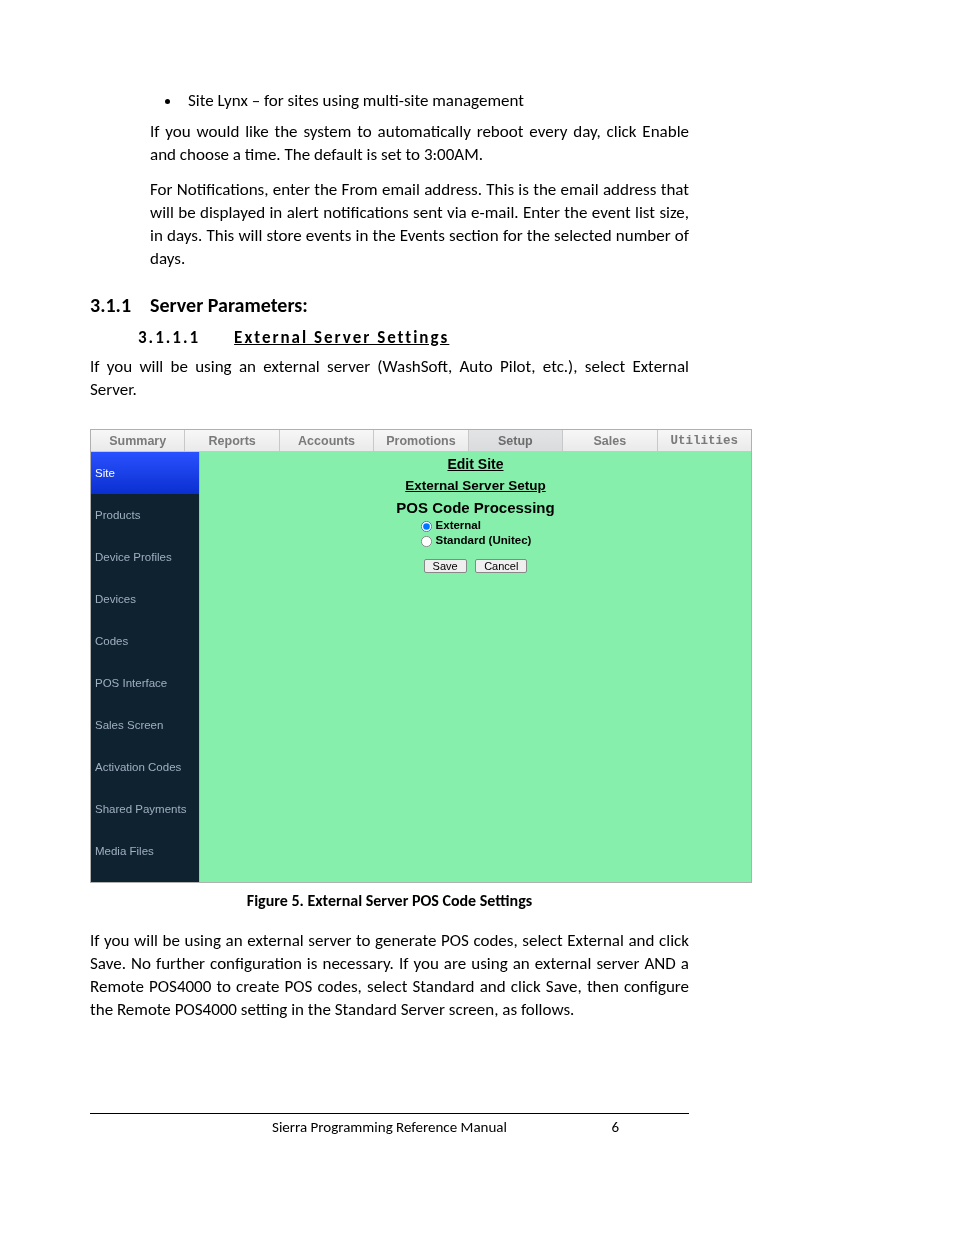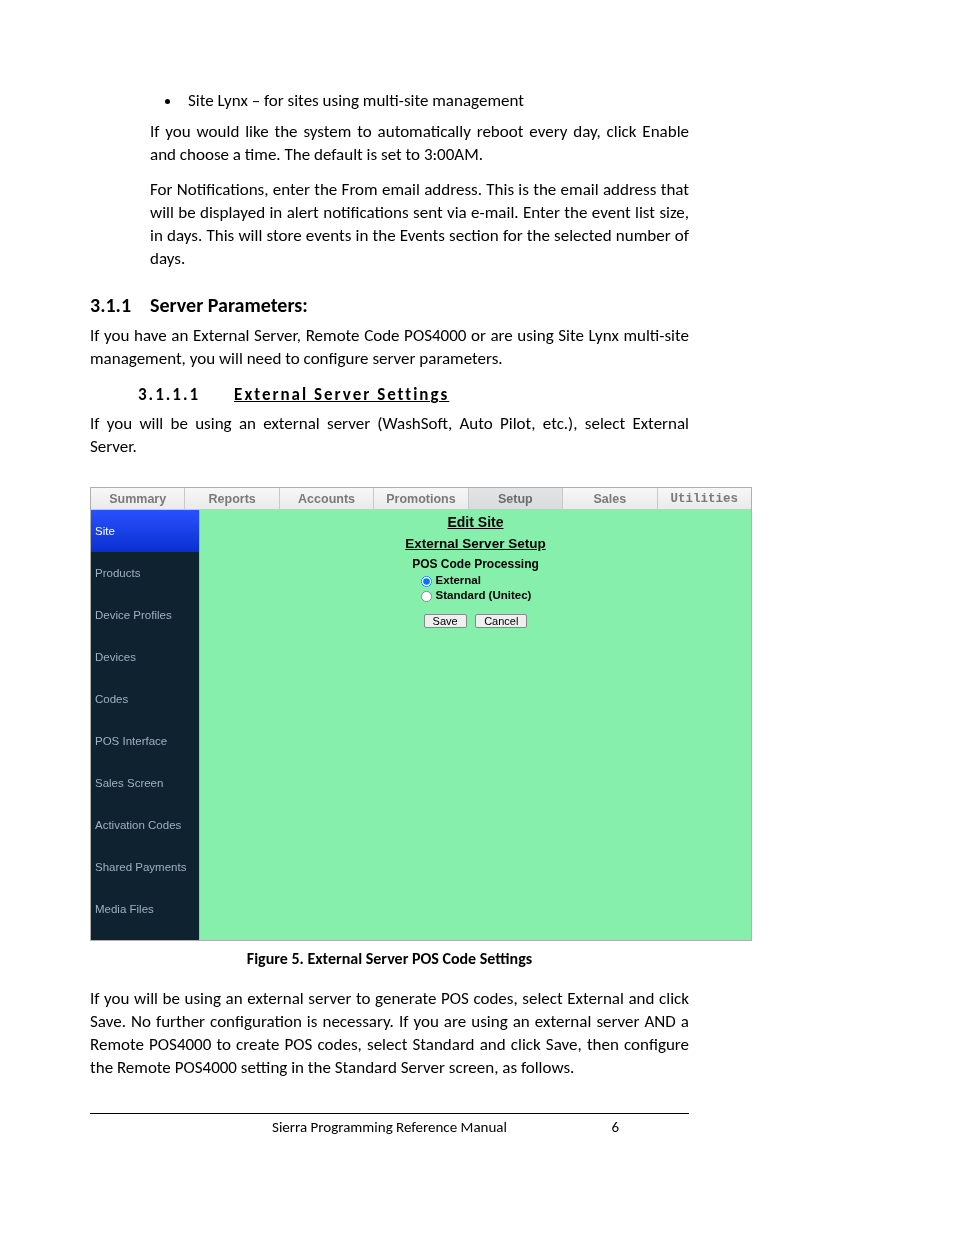--- a/index.html
+++ b/index.html
@@ -122,21 +122,21 @@
   }
   .content .title2 {
     font-weight: 700;
     text-decoration: underline;
     font-size: 13.5px;
     margin-bottom: 6px;
     color:#000;
   }
   .content .label {
     font-weight: 700;
-    font-size: 12px;
+    font-size: 15px;
     margin-bottom: 2px;
     color:#000;
   }
   .content .radios {
     display: inline-block;
     text-align: left;
     font-size: 11.5px;
     font-weight: 700;
     color:#000;
     margin-bottom: 8px;
@@ -180,21 +180,20 @@
     <li>Site Lynx – for sites using multi-site management</li>
   </ul>
 
   <p class="body">If you would like the system to automatically reboot every day, click Enable and choose a time. The default is set to 3:00AM.</p>
   <p class="body">For Notifications, enter the From email address. This is the email address that will be displayed in alert notifications sent via e-mail. Enter the event list size, in days. This will store events in the Events section for the selected number of days.</p>
 
   <h2 class="section-num">
     <span class="num">3.1.1</span><span>Server Parameters:</span>
   </h2>
 
-  <p class="body2">If you have an External Server, Remote Code POS4000 or are using Site Lynx multi-site management, you will need to configure server parameters.</p>
 
   <h3 class="sub">
     <span class="num">3.1.1.1</span><span class="title">External Server Settings</span>
   </h3>
 
   <p class="body2">If you will be using an external server (WashSoft, Auto Pilot, etc.), select External Server.</p>
 
   <div class="ui-wrap">
     <div class="tabbar" id="tabbar">
         <div class="tab">Summary</div>

